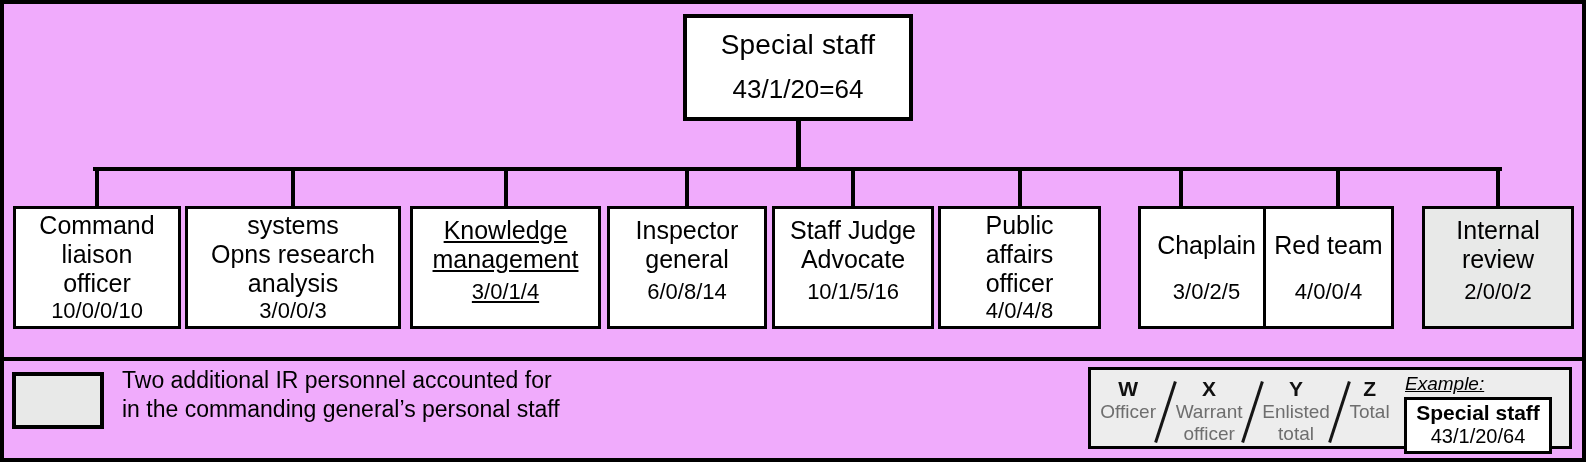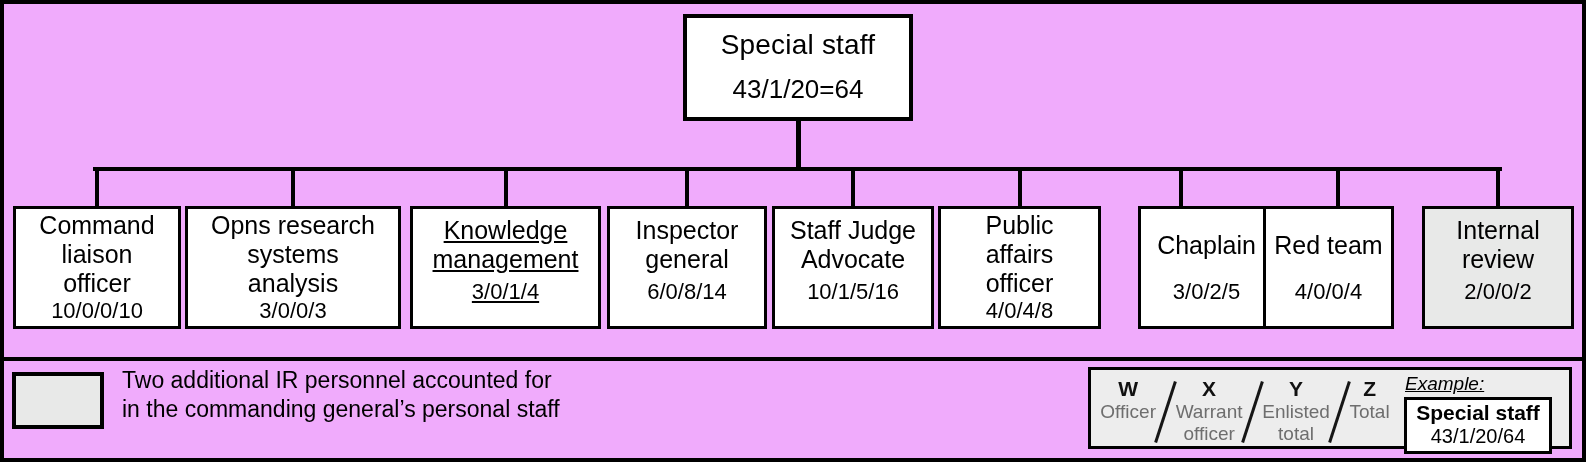--- a/index.html
+++ b/index.html
@@ -148,22 +148,22 @@
       <div class="box child-box" style="left: 9px; width: 168px;">
         <div class="child-label">
           <div>Command</div>
           <div>liaison</div>
           <div>officer</div>
         </div>
         <div class="child-value">10/0/0/10</div>
       </div>
       <div class="box child-box" style="left: 181px; width: 216px;">
         <div class="child-label">
+          <div>systems</div>
           <div>Opns research</div>
-          <div>systems</div>
           <div>analysis</div>
         </div>
         <div class="child-value">3/0/0/3</div>
       </div>
       <div class="box child-box" style="left: 406px; width: 191px; text-decoration: underline;">
         <div class="child-label">
           <div>Knowledge</div>
           <div>management</div>
         </div>
         <div class="child-value">3/0/1/4</div>

